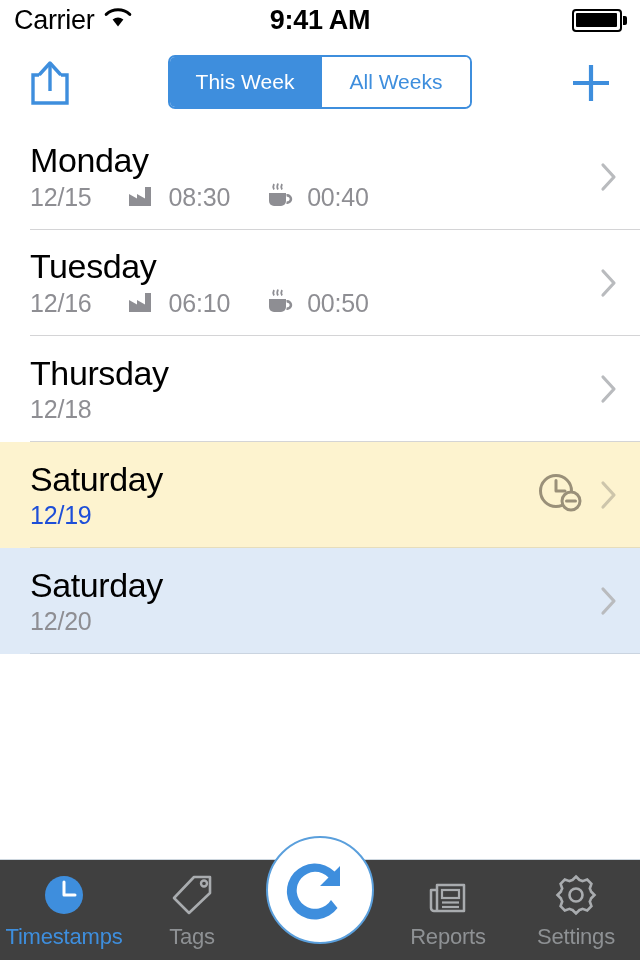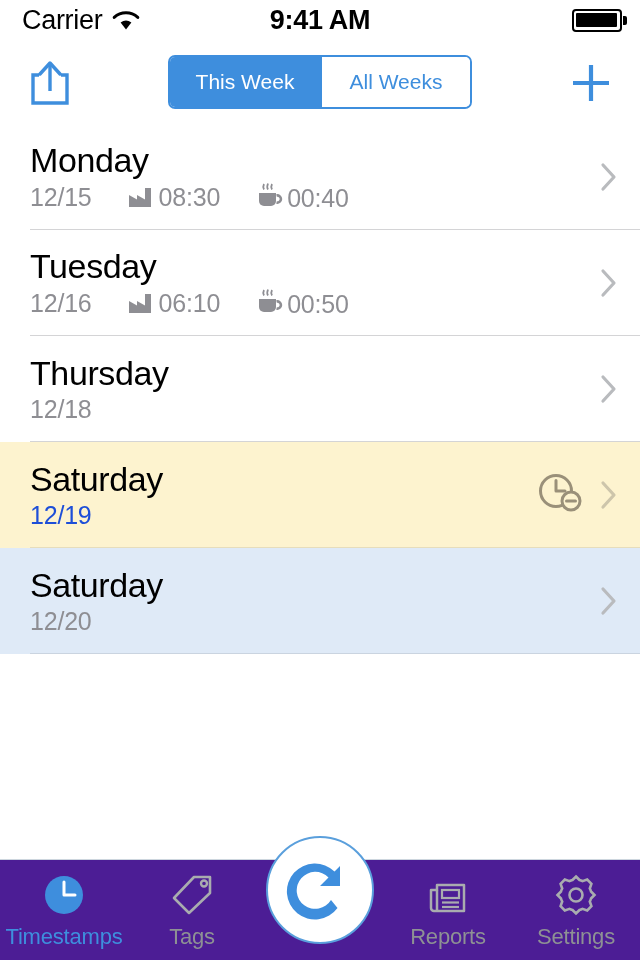--- a/index.html
+++ b/index.html
@@ -9,21 +9,21 @@
     background: #ffffff;
     overflow: hidden;
   }
   #screen { position: relative; width: 640px; height: 960px; background:#fff; }
 
   
   .statusbar {
     position: absolute; top: 0; left: 0; width: 640px; height: 40px;
     display: flex; align-items: center; background: #ffffff;
   }
-  .sb-left { position:absolute; left: 22px; display:flex; align-items:flex-end; gap:9px; }
+  .sb-left { position:absolute; left: 14px; display:flex; align-items:center; gap:9px; }
   .sb-carrier { font-size: 27px; color: #000; letter-spacing: -0.3px; }
   .sb-center {
     position:absolute; left:0; width:640px; text-align:center;
     font-size: 27px; font-weight: bold; color:#000; letter-spacing:-0.3px;
   }
   .sb-right { position:absolute; right: 13px; display:flex; align-items:center; }
   .battery { width: 50px; height: 23px; border: 2.5px solid #000; border-radius: 4px; padding: 2.5px; }
   .battery i { display:block; width:100%; height:100%; background:#000; border-radius:1px; }
   .batt-nub { width: 4px; height: 9px; background:#000; border-radius: 0 2px 2px 0; margin-left:1.5px; }
 
@@ -61,29 +61,29 @@
     position:absolute; left:30px; right:0; bottom:0; height:1px; background:#d4d4d6;
   }
   .row.today .sep, .row.warning .sep, .row.weekend .sep { background: rgba(0,0,0,0.09); }
   .row-main { flex: 1 1 auto; min-width:0; }
   .day-name {
     font-size: 34px; color:#000; line-height: 1.12; letter-spacing:-0.4px;
   }
   .row-sub { display:flex; align-items:center; margin-top: 3px; gap: 0; }
   .date { font-size: 25px; color:#8e8e93; letter-spacing:-0.2px; }
   .row.warning .date { color:#1d4ed8; }
-  .metric { display:flex; align-items:flex-end; gap: 4px; margin-left: 36px; }
+  .metric { display:flex; align-items:flex-start; gap: 14px; margin-left: 36px; }
   .metric .mval { font-size: 25px; color:#8e8e93; letter-spacing:-0.2px; }
   .row-right { display:flex; align-items:center; gap: 14px; flex: 0 0 auto; }
   .chevron { width: 18px; height: 30px; }
 
   
   .tabbar {
     position:absolute; left:0; bottom:0; width:640px; height:101px;
-    background:#4c1d95; border-top:1px solid #cdd6de;
+    background:#404040; border-top:1px solid #cdd6de;
     display:flex; align-items:flex-start;
   }
   .tab {
     flex:1 1 0; height:100%; display:flex; flex-direction:column;
     align-items:center; justify-content:flex-start; padding-top: 13px; gap: 7px;
     cursor:pointer;
   }
   .tab .tlabel { font-size: 22px; color:#8e9194; letter-spacing:-0.2px; }
   .tab.active .tlabel { color:#3e8edd; }
   .tab .ticon { height: 44px; display:flex; align-items:center; justify-content:center; }

